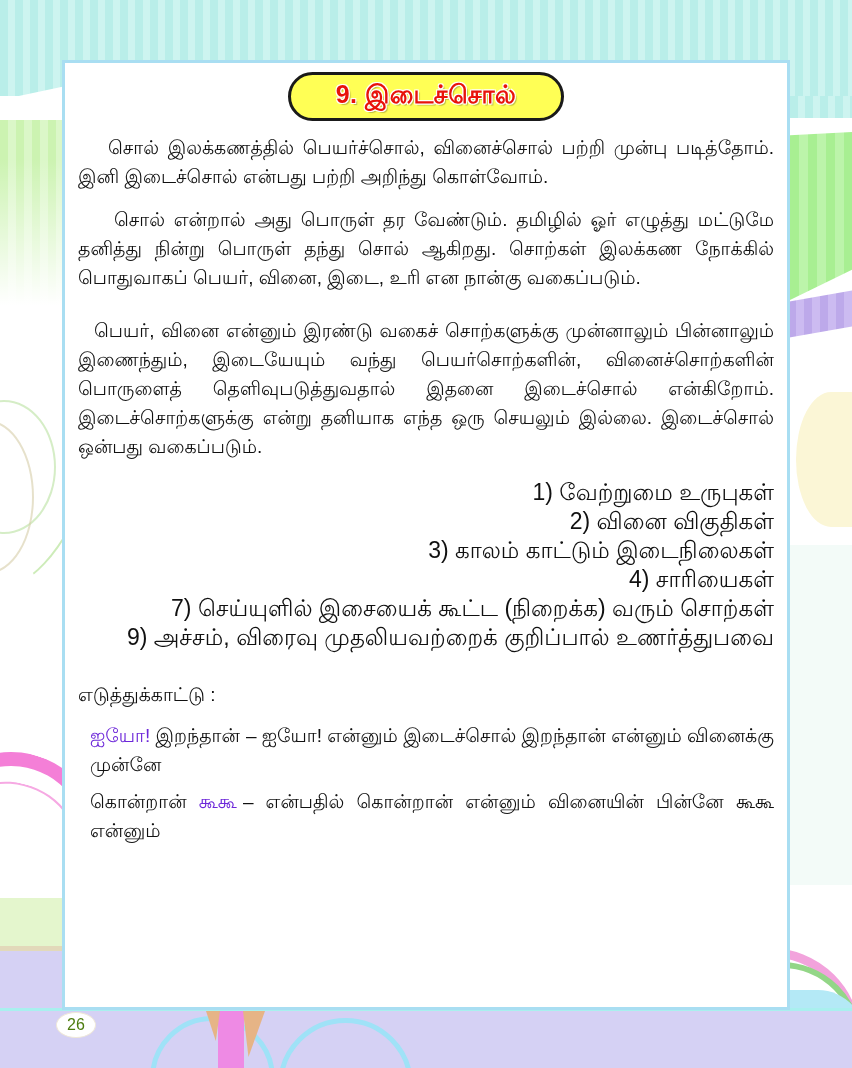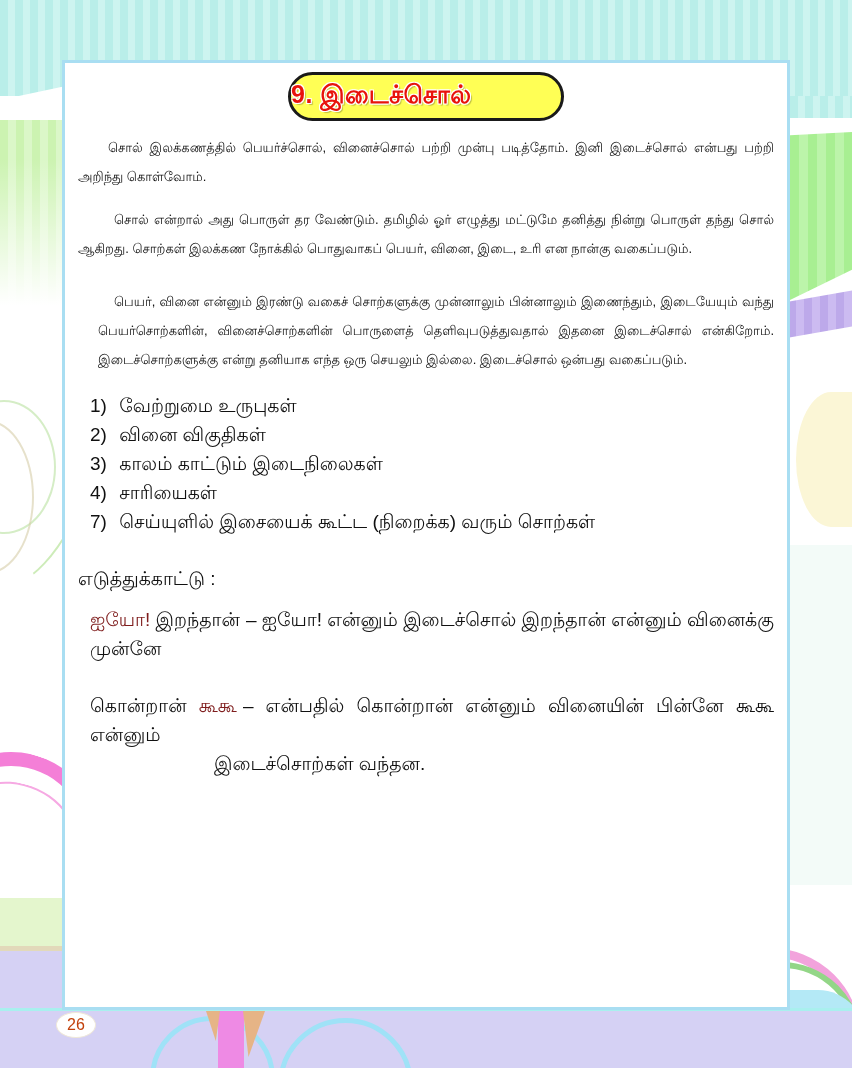--- a/index.html
+++ b/index.html
@@ -52,52 +52,52 @@
   .bb-ring1{left:150px;top:1016px;width:115px;height:115px;border:5px solid #9fe2f7;border-radius:50%;z-index:1;}
   .bb-ring2{left:278px;top:1018px;width:125px;height:125px;border:5px solid #9fe2f7;border-radius:50%;z-index:1;}
   .bb-pinkbar{left:218px;top:1011px;width:26px;height:57px;background:#ee8ae4;z-index:1;}
   .bb-tan{left:243px;top:1011px;width:22px;height:46px;background:#e6b486;clip-path:polygon(0 0,100% 0,25% 100%);z-index:1;}
   .bb-tan2{left:206px;top:1011px;width:14px;height:30px;background:#e6b486;clip-path:polygon(0 0,100% 0,70% 100%);z-index:1;}
 
   
   .page-num{
     position:absolute;left:56px;top:1012px;width:38px;height:24px;z-index:3;
     background:#fff;border:1px solid #efe8d8;border-radius:50%;
-    text-align:center;font-size:16px;line-height:24px;color:#c2410c;
+    text-align:center;font-size:16px;line-height:24px;color:#4d7c0f;
   }
 
   
   .content-box{
     position:absolute;left:62px;top:60px;width:728px;height:950px;z-index:2;
     box-sizing:border-box;background:#ffffff;border:3px solid #a9def2;
     padding:0 13px;overflow:hidden;
   }
   .title-pill{
     width:276px;box-sizing:border-box;margin:9px auto 0;
     background:#ffff55;border:3px solid #1a1a1a;border-radius:26px;
-    padding:5px 0 6px;
+    text-align:center;padding:5px 0 6px;
   }
   .title-pill span{
     font-size:25px;font-weight:bold;color:#e8130b;letter-spacing:.5px;
     text-shadow:1px 1px 0 #fff,-1px -1px 0 #fff,1px -1px 0 #fff,-1px 1px 0 #fff,2px 2px 1px rgba(0,0,0,.25);
   }
   .para{
-    font-size:13px;line-height:29px;text-align:justify;margin:0;
+    font-size:19px;line-height:29px;text-align:justify;margin:0;
   }
   .p1{margin-top:12px;text-indent:30px;}
   .p2{margin-top:14px;text-indent:36px;}
-  .p3{margin-top:24px;text-indent:16px;margin-left:20px;}
+  .p3{margin-top:24px;text-indent:16px;}
   .idx-list{margin-top:17px;padding-left:12px;}
-  .list-item{font-size:19px;line-height:29px;}
+  .list-item{font-size:23px;line-height:29px;text-align:right;}
   .list-item .num{display:inline-block;min-width:24px;}
   .ex-heading{font-size:19px;line-height:29px;margin-top:28px;font-weight:normal;}
   .ex{font-size:19px;line-height:29px;}
   .ex-hang{margin-top:12px;padding-left:12px;text-align:justify;}
   .ex-cont{margin-left:124px;}
-  .red{color:#7f1d1d;}
+  .red{color:#6d28d9;}
   .gap6{display:inline-block;width:6px;}
 </style>
 </head>
 <body>
 
 <div class="decor top-band"></div>
 <div class="decor right-cyan-extra"></div>
 <div class="decor white-curve"></div>
 <div class="decor left-green"></div>
 <div class="decor left-swirl-stem"></div>
@@ -135,26 +135,26 @@
   <p class="para p1">சொல் இலக்கணத்தில் பெயர்ச்சொல், வினைச்சொல் பற்றி முன்பு படித்தோம். இனி இடைச்சொல் என்பது பற்றி அறிந்து கொள்வோம்.</p>
   <p class="para p2">சொல் என்றால் அது பொருள் தர வேண்டும். தமிழில் ஓர் எழுத்து மட்டுமே தனித்து நின்று பொருள் தந்து சொல் ஆகிறது. சொற்கள் இலக்கண நோக்கில் பொதுவாகப் பெயர், வினை, இடை, உரி என நான்கு வகைப்படும்.</p>
   <p class="para p3">பெயர், வினை என்னும் இரண்டு வகைச் சொற்களுக்கு முன்னாலும் பின்னாலும் இணைந்தும், இடையேயும் வந்து பெயர்சொற்களின், வினைச்சொற்களின் பொருளைத் தெளிவுபடுத்துவதால் இதனை இடைச்சொல் என்கிறோம். இடைச்சொற்களுக்கு என்று தனியாக எந்த ஒரு செயலும் இல்லை. இடைச்சொல் ஒன்பது வகைப்படும்.</p>
 
   <div class="idx-list">
     <div class="list-item"><span class="num">1)</span> <span>வேற்றுமை உருபுகள்</span></div>
     <div class="list-item"><span class="num">2)</span> <span>வினை விகுதிகள்</span></div>
     <div class="list-item"><span class="num">3)</span> <span>காலம் காட்டும் இடைநிலைகள்</span></div>
     <div class="list-item"><span class="num">4)</span> <span>சாரியைகள்</span></div>
     <div class="list-item"><span class="num">7)</span> <span>செய்யுளில் இசையைக் கூட்ட (நிறைக்க) வரும் சொற்கள்</span></div>
+    <div class="list-item"><span class="num">9)</span> <span>அச்சம், விரைவு முதலியவற்றைக் குறிப்பால் உணர்த்துபவை</span></div>
   </div>
 
   <div class="ex-heading">எடுத்துக்காட்டு :</div>
 
   <div class="ex ex-hang">
     <span class="red">ஐயோ!</span><span> இறந்தான்</span><span class="gap6"></span><span>– ஐயோ! என்னும் இடைச்சொல் இறந்தான் என்னும் வினைக்கு முன்னே</span>
   </div>
 
-  <div class="ex ex-hang" style="margin-top:28px;">
+  <div class="ex ex-hang" style="margin-top:8px;">
     <span>கொன்றான் </span><span class="red">கூகூ</span><span class="gap6"></span><span>– என்பதில் கொன்றான் என்னும் வினையின் பின்னே கூகூ என்னும்</span>
-    <div class="ex-cont">இடைச்சொற்கள் வந்தன.</div>
   </div>
 
 </div>
 
 </body></html>

